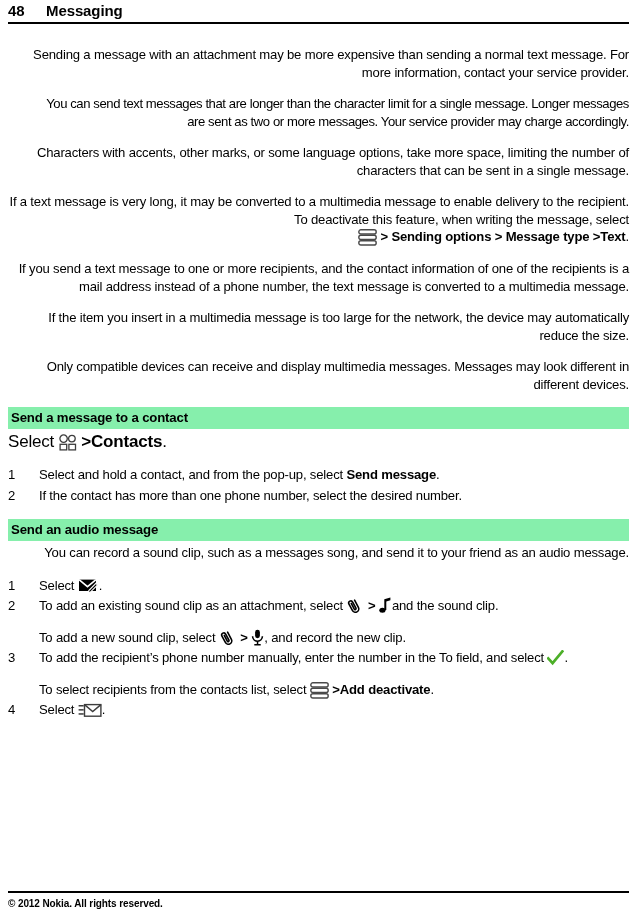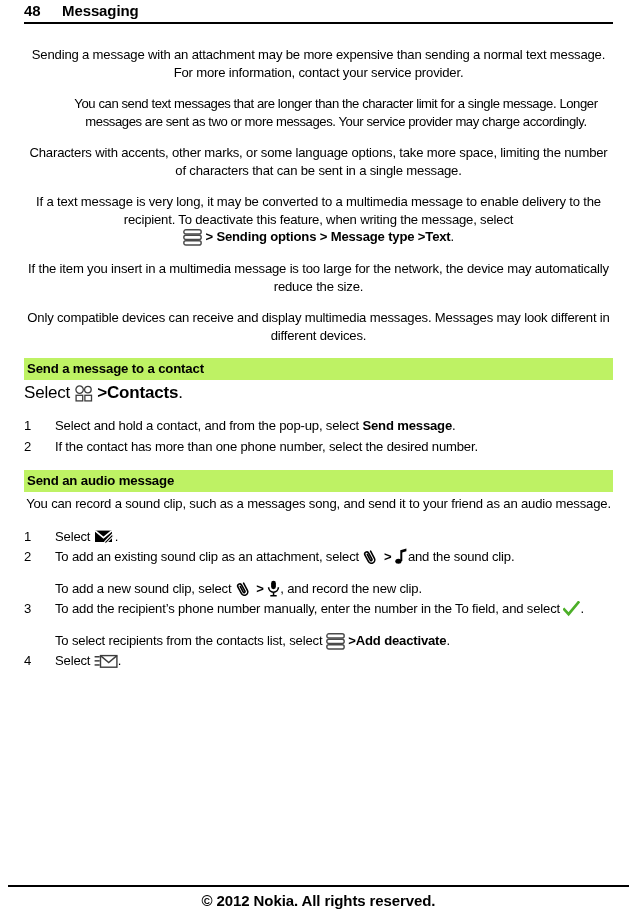--- a/index.html
+++ b/index.html
@@ -13,21 +13,21 @@
     position: relative;
     font-family: "Liberation Sans", sans-serif;
     color: #000000;
     -webkit-font-smoothing: antialiased;
   }
   .page {
     position: relative;
     width: 637px;
     height: 917px;
     box-sizing: border-box;
-    padding: 0 24px;
+    padding: 0 8px;
   }
 
   
   .page-header {
     display: flex;
     align-items: baseline;
     font-size: 15px;
     font-weight: bold;
     letter-spacing: -0.1px;
     padding: 2px 0 3px 0;
@@ -41,31 +41,31 @@
   .page-header .chapter {
     flex: 1;
   }
 
   
   .para {
     font-size: 13.1px;
     line-height: 17.5px;
     letter-spacing: -0.18px;
     margin: 0 0 14px 0;
-    text-align: center;
+    text-align: right;
   }
   .para.tight {
     letter-spacing: -0.42px;
     margin-left: 35px;
   }
   .b { font-weight: bold; }
 
   
   .section-band {
-    background: #bef264;
+    background: #86efac;
     font-size: 13.2px;
     font-weight: bold;
     line-height: 19px;
     padding: 1px 0 2px 3px;
     margin: 0 0 3px 0;
     letter-spacing: -0.15px;
   }
 
   .lead {
     font-size: 17px;
@@ -107,22 +107,22 @@
   .gt { font-weight: bold; }
 
   
   .page-footer {
     position: absolute;
     left: 8px;
     right: 8px;
     bottom: 8px;
     border-top: 2px solid #000;
     padding-top: 5px;
-    text-align: center;
-    font-size: 15px;
+    text-align: left;
+    font-size: 10px;
     font-weight: bold;
     letter-spacing: -0.1px;
   }
 </style>
 </head>
 <body>
 
 <div class="page">
 
   <div class="page-header">
@@ -146,20 +146,21 @@
         <rect x="0.8" y="11.8" width="17.4" height="4.2" rx="2.1" fill="#ffffff" stroke="#4a4a4a" stroke-width="1.4"></rect>
       </svg>
     </span>
     <span class="gt">&gt;</span>
     <span class="b">Sending options</span>
     <span class="gt">&gt;</span>
     <span class="b">Message type</span>
     <span class="gt">&gt;</span><span class="b">Text</span><span>.</span>
   </p>
 
+  <p class="para">If you send a text message to one or more recipients, and the contact information of one of the recipients is a mail address instead of a phone number, the text message is converted to a multimedia message.</p>
 
   <p class="para">If the item you insert in a multimedia message is too large for the network, the device may automatically reduce the size.</p>
 
   <p class="para">Only compatible devices can receive and display multimedia messages. Messages may look different in different devices.</p>
 
   <div class="section-band">Send a message to a contact</div>
 
   <p class="lead">
     <span>Select</span>
     <span class="ico" style="vertical-align:-4px;">

